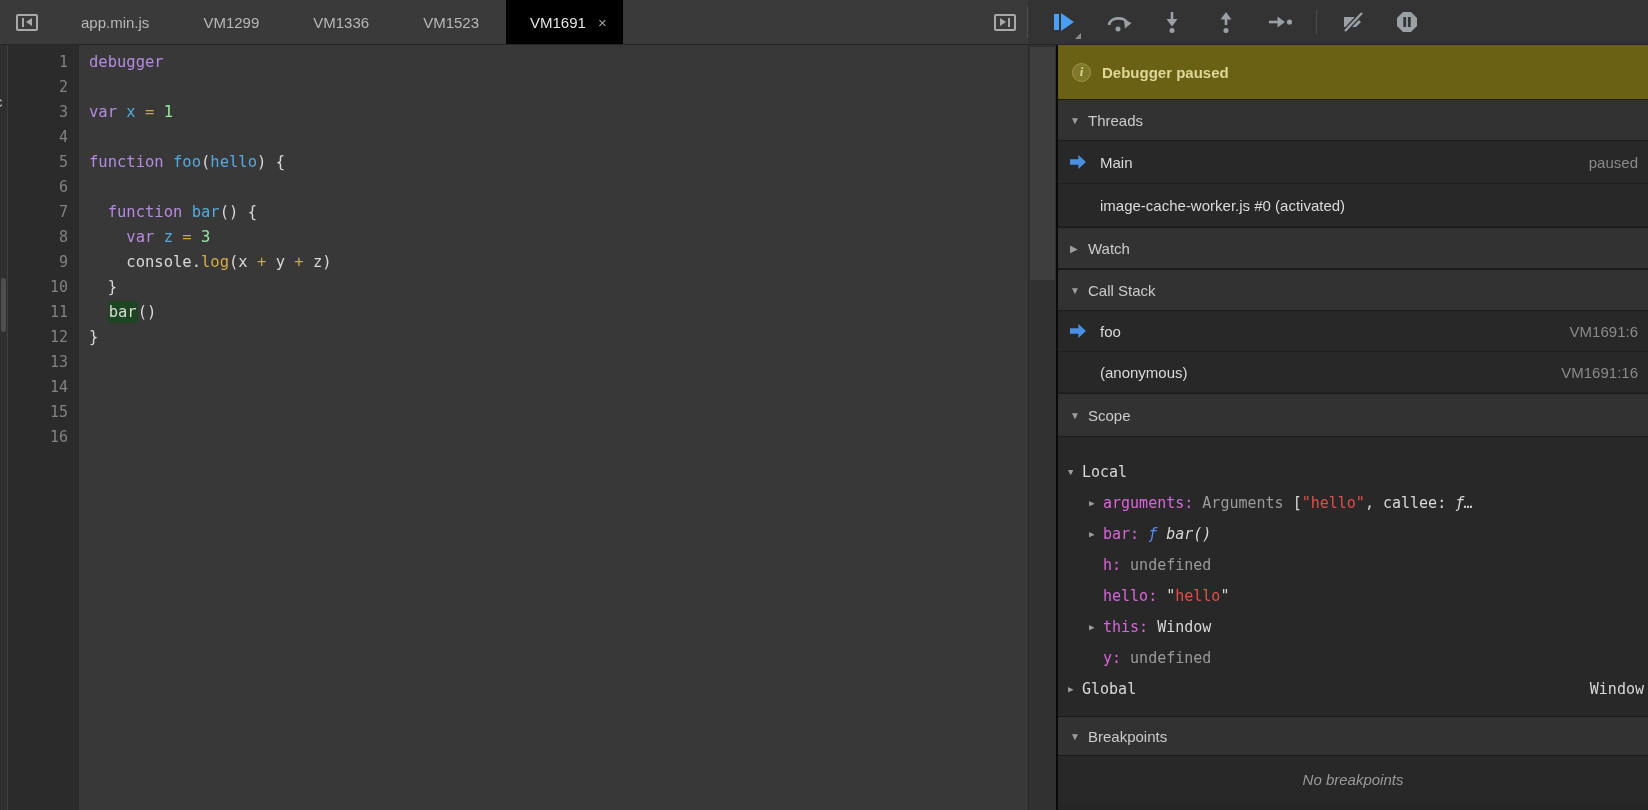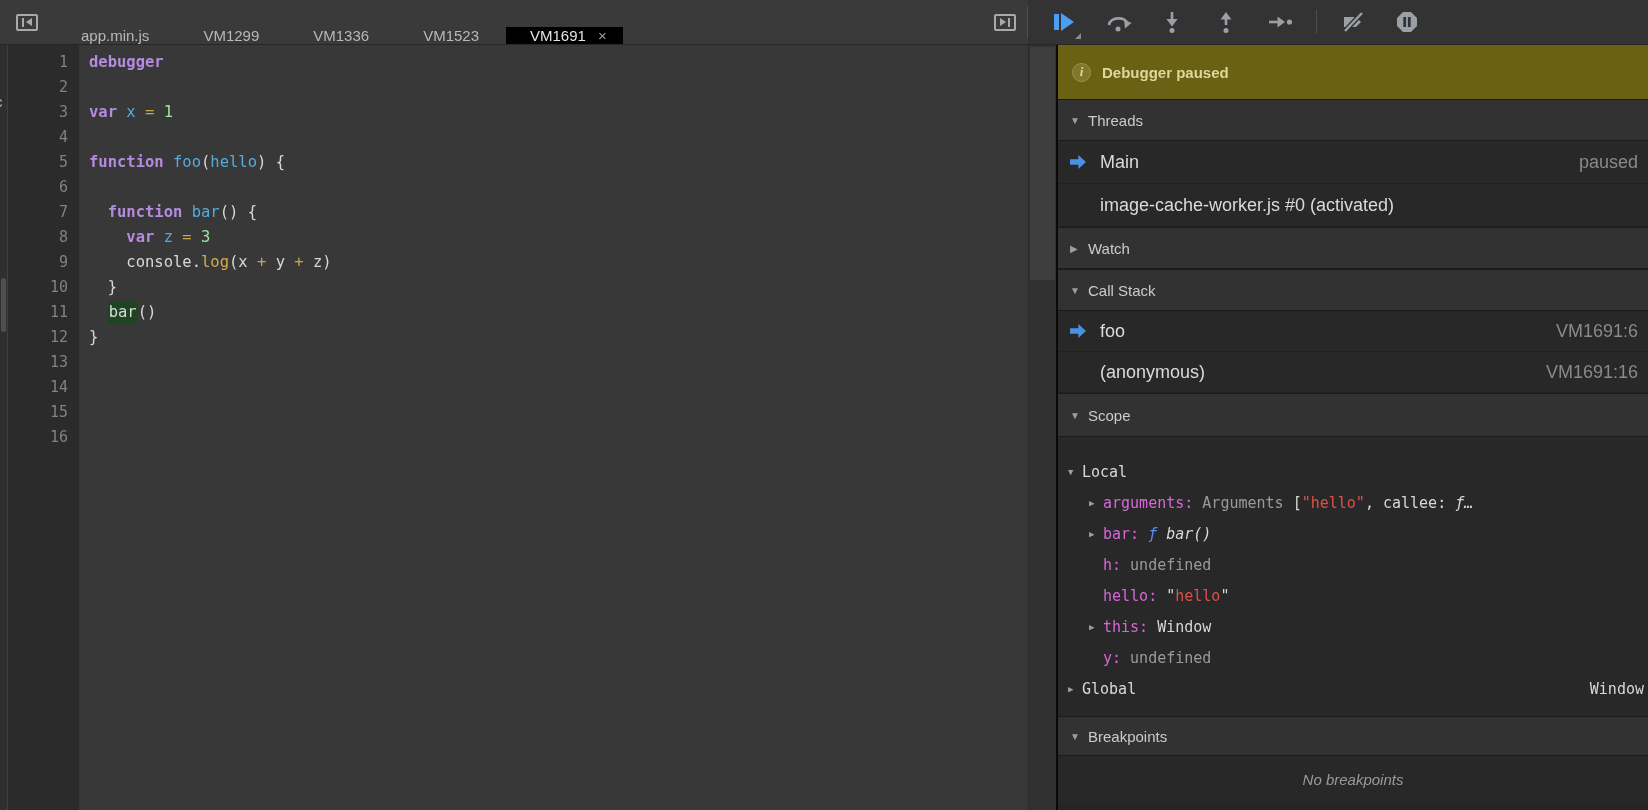--- a/index.html
+++ b/index.html
@@ -45,40 +45,40 @@
   .leftstrip{ width:8px; background:#2f2f2f; border-right:1px solid #3f3f3f; position:relative; overflow:hidden;}
   .clipped-c{ position:absolute; top:48px; left:-5px; color:#bdbdbd; font-size:15px; font-family:"Liberation Sans",sans-serif;}
   .strip-thumb{ position:absolute; top:233px; left:1px; width:5px; height:54px; background:#4f4f4f; border-radius:3px; cursor:pointer;}
   .gutter{ width:71px; background:var(--gutterbg); padding-top:8px; border-right:1px solid #2a2a2a;}
   .gnum{ height:25px; line-height:25px; text-align:right; padding-right:10px;
          color:var(--gutterfg); font:15px "DejaVu Sans Mono", monospace; cursor:pointer;}
   .codepane{ flex:1; padding-top:8px; overflow:hidden;}
   .cl{ height:25px; line-height:25px; padding-left:10px; white-space:pre;
        font:15.5px "DejaVu Sans Mono", monospace; color:var(--pl);}
   .cl.cur{ border-top:2px solid var(--hlline); border-bottom:2px solid var(--hlline); line-height:20px;}
-  .t-kw{color:var(--kw);font-weight:bold;} .t-def{color:var(--def);} .t-op{color:var(--op);}
+  .t-kw{color:var(--kw);} .t-def{color:var(--def);} .t-op{color:var(--op);}
   .t-num{color:var(--num);} .t-str{color:var(--str);} .t-prop{color:var(--prop);} .t-pl{color:var(--pl);}
   .t-hl{ background:var(--hlbg); border-left:2px solid var(--hlline); border-right:2px solid var(--hlline); padding:2px 1px;}
   .t-hl2{ background:var(--hlbg); padding:2px 1px;}
   .vscroll{ width:28px; background:#313131; border-left:1px solid #2a2a2a; position:relative;}
   .vthumb{ position:absolute; top:2px; left:1px; right:1px; height:233px; background:#3e3e3e; cursor:pointer;}
   .pane-div{ width:2px; background:#0a0a0a;}
 
   
   .sidebar{ flex:1; background:var(--sidebg); display:flex; flex-direction:column; overflow:hidden;}
   .banner{ height:54px; background:var(--banner); display:flex; align-items:center; padding-left:14px; gap:11px;}
   .info-badge{ width:19px; height:19px; border-radius:50%; background:#80772a; border:1px solid #9b9347;
                color:#ddd89a; font:italic bold 13px "Liberation Serif", serif;
                display:flex; align-items:center; justify-content:center;}
   .banner-text{ color:var(--bannerfg); font-size:15px; font-weight:bold;}
   .sect-hdr{ background:var(--hdrbg); border-top:1px solid var(--brd); border-bottom:1px solid var(--brd);
              display:flex; align-items:center; padding-left:12px; gap:8px; color:#cbcbcb; font-size:15px; cursor:pointer;}
   .tri{ color:#9e9e9e; font-size:10px; width:10px; display:inline-block;}
   .srow{ background:var(--rowbg); border-bottom:1px solid #212121; position:relative;
-         display:flex; align-items:center; padding:0 10px 0 42px; color:#dadada; font-size:18px; cursor:pointer;}
+         display:flex; align-items:center; padding:0 10px 0 42px; color:#dadada; font-size:15px; cursor:pointer;}
   .srow .right{ margin-left:auto; color:#8a8a8a;}
   .exec-arrow{ position:absolute; left:12px; width:16px; height:14px; background:var(--exec);
                clip-path:polygon(0 31%,52% 31%,52% 0,100% 50%,52% 100%,52% 69%,0 69%);}
   .scopebody{ background:var(--rowbg); padding:19px 0 12px 0; font:15px "DejaVu Sans Mono", monospace;}
   .scope-row{ height:31px; display:flex; align-items:center; white-space:pre; cursor:pointer; padding-right:4px; overflow:hidden;}
   .scope-row .tri{ font-size:9px; flex:0 0 14px; }
   .scope-row .right{ margin-left:auto; color:#d8d8d8;}
   .s-pl{color:#d8d8d8;} .s-dim{color:var(--dim);} .s-red{color:var(--red);}
   .s-pname{color:var(--pname);} .s-fblue{color:var(--fblue); font-style:italic;}
   .s-it{color:#d8d8d8; font-style:italic;} .s-fit{color:#d8d8d8; font-style:italic;}
@@ -90,21 +90,21 @@
 <body>
 
 <div class="topbar">
   <div class="tabstrip">
     <div class="nav-toggle">
       <span class="sqicon">
         <span class="sq-bar"></span>
           <span class="tri-l"></span>
       </span>
     </div>
-    <div id="tabs" style="display:flex;align-items:flex-end;">
+    <div id="tabs" style="display:flex;">
         <div class="tab">
           <span>app.min.js</span>
         </div>
         <div class="tab">
           <span>VM1299</span>
         </div>
         <div class="tab">
           <span>VM1336</span>
         </div>
         <div class="tab">

